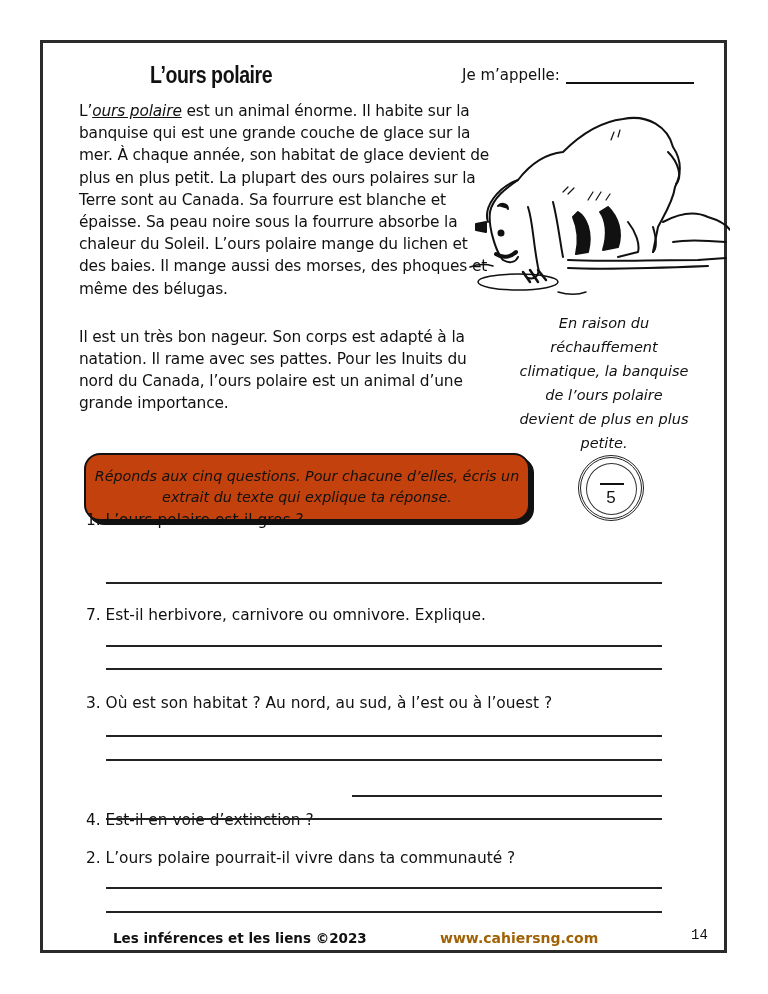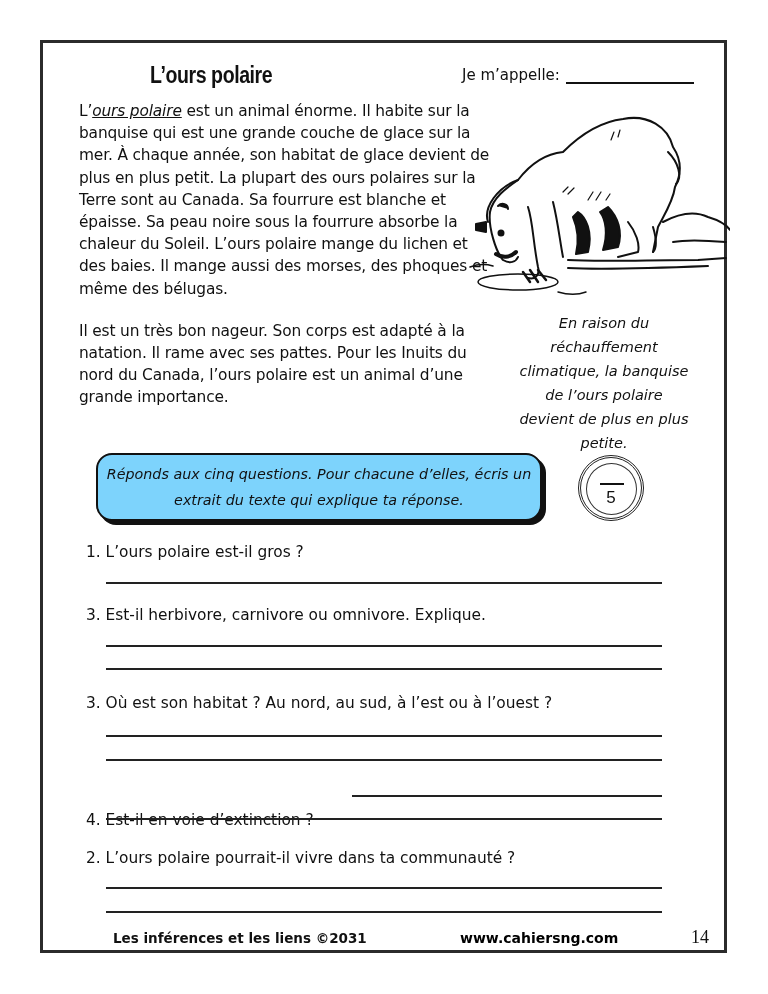--- a/index.html
+++ b/index.html
@@ -19,55 +19,55 @@
       position: absolute; left: 462px; top: 66px; font-size: 15px;
       display: flex; align-items: center;
     }
     .name-line { display: inline-block; width: 128px; border-bottom: 2px solid #111; margin-left: 6px; height: 17px; }
 
     .story {
       position: absolute; left: 79px; top: 100px; width: 420px;
       font-size: 15.4px; line-height: 22.2px; letter-spacing: -0.15px;
     }
     .story p { margin: 0; }
-    .story p + p { margin-top: 20px; }
+    .story p + p { margin-top: 26px; }
     .story em { font-style: italic; text-decoration: underline; }
 
     .bear {
       position: absolute; left: 468px; top: 92px; width: 262px; height: 210px;
     }
     .caption {
       position: absolute; left: 518px; top: 311px; width: 172px;
       text-align: center; font-style: italic; font-size: 14.5px; line-height: 24px;
     }
 
     .instr {
       position: absolute; left: 84px; top: 453px; width: 446px; height: 68px;
-      border: 2px solid #111; border-radius: 16px; background: #7dd3fc;
+      border: 2px solid #111; border-radius: 16px; background: #c2410c;
       box-shadow: 4px 4px 0 #111;
       display: flex; align-items: center; justify-content: center;
-      text-align: center; font-style: italic; font-size: 14.3px; line-height: 26px; margin-left: 12px;
+      text-align: center; font-style: italic; font-size: 14.3px; line-height: 21px;
     }
     .score {
       position: absolute; left: 578px; top: 455px; width: 66px; height: 66px;
       border: 3px double #222; border-radius: 50%;
     }
     .score::after {
       content: ""; position: absolute; left: 5px; top: 5px; right: 4px; bottom: 3px;
       border: 1px solid #333; border-radius: 50%;
     }
     .score-line { position: absolute; left: 19px; top: 25px; width: 24px; border-top: 2px solid #111; }
     .score-total { position: absolute; left: 0; width: 100%; top: 30px; text-align: center; font-size: 17px; font-family: "Liberation Sans", sans-serif; }
 
     .q { position: absolute; left: 86px; font-size: 15.4px; }
     .aline { position: absolute; left: 106px; width: 556px; border-top: 2px solid #222; }
 
     .footer-left { position: absolute; left: 113px; top: 930px; font-size: 13.5px; font-weight: bold; }
-    .footer-url { position: absolute; left: 460px; top: 930px; font-size: 14px; font-weight: bold; color: #000000; }
-    .page-num { position: absolute; left: 691px; top: 927px; font-size: 18px; font-family: Liberation Serif, serif; }
+    .footer-url { position: absolute; left: 440px; top: 930px; font-size: 14px; font-weight: bold; color: #a16207; }
+    .page-num { position: absolute; left: 691px; top: 927px; font-size: 14px; font-family: Liberation Mono, monospace; }
   </style>
 </head>
 <body>
 
 <div class="frame"></div>
 
 <div class="title">L’ours polaire</div>
 <div class="name-row">
   <span>Je m’appelle:</span>
   <span class="name-line"></span>
@@ -116,34 +116,34 @@
 
 <div class="instr">
   <span>Réponds aux cinq questions. Pour chacune d’elles, écris un extrait du texte qui explique ta réponse.</span>
 </div>
 
 <div class="score">
   <div class="score-line"></div>
   <div class="score-total">5</div>
 </div>
 
-<div class="q" style="top:543px;">1. L’ours polaire est-il gros ?</div>
+<div class="q" style="top:511px;">1. L’ours polaire est-il gros ?</div>
 <div class="aline" style="top:582px;"></div>
 
-<div class="q" style="top:606px;">3. Est-il herbivore, carnivore ou omnivore. Explique.</div>
+<div class="q" style="top:606px;">7. Est-il herbivore, carnivore ou omnivore. Explique.</div>
 <div class="aline" style="top:645px;"></div>
 <div class="aline" style="top:668px;"></div>
 
 <div class="q" style="top:694px;">3. Où est son habitat ? Au nord, au sud, à l’est ou à l’ouest ?</div>
 <div class="aline" style="top:735px;"></div>
 <div class="aline" style="top:759px;"></div>
 
 <div class="q" style="top:775px;margin-top:36px;">4. Est-il en voie d’extinction ?</div>
 <div class="aline" style="top:795px; left:352px; width:310px;"></div>
 <div class="aline" style="top:818px;"></div>
 
 <div class="q" style="top:849px;">2. L’ours polaire pourrait-il vivre dans ta communauté ?</div>
 <div class="aline" style="top:887px;"></div>
 <div class="aline" style="top:911px;"></div>
 
-<div class="footer-left">Les inférences et les liens ©2031</div>
+<div class="footer-left">Les inférences et les liens ©2023</div>
 <div class="footer-url">www.cahiersng.com</div>
 <div class="page-num">14</div>
 
 </body></html>

